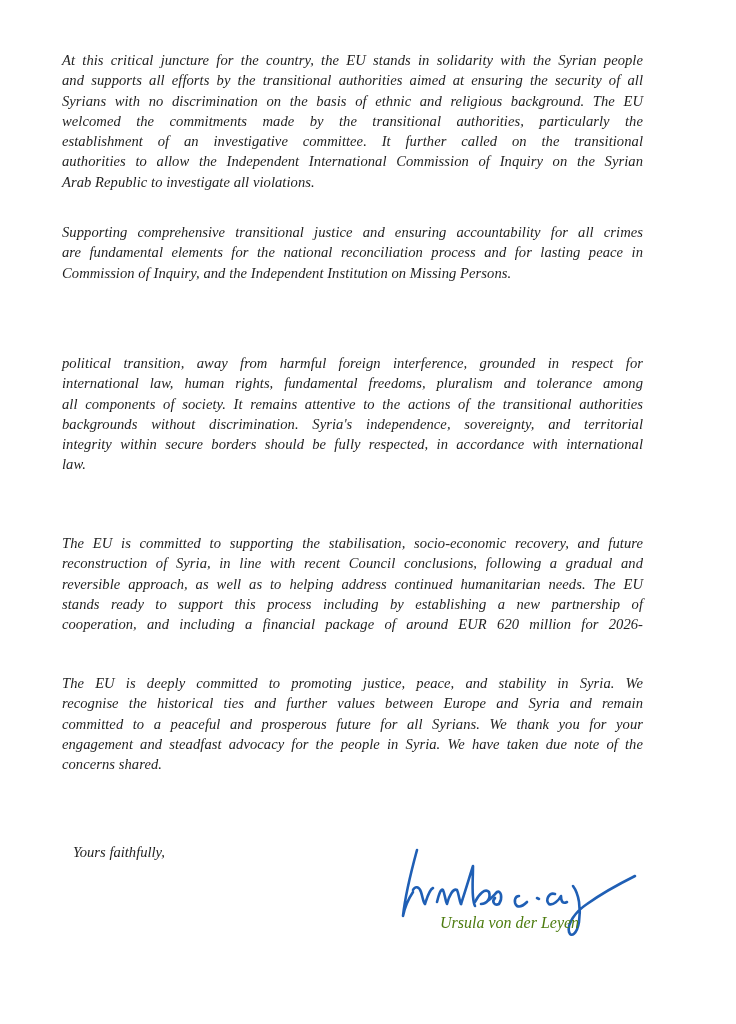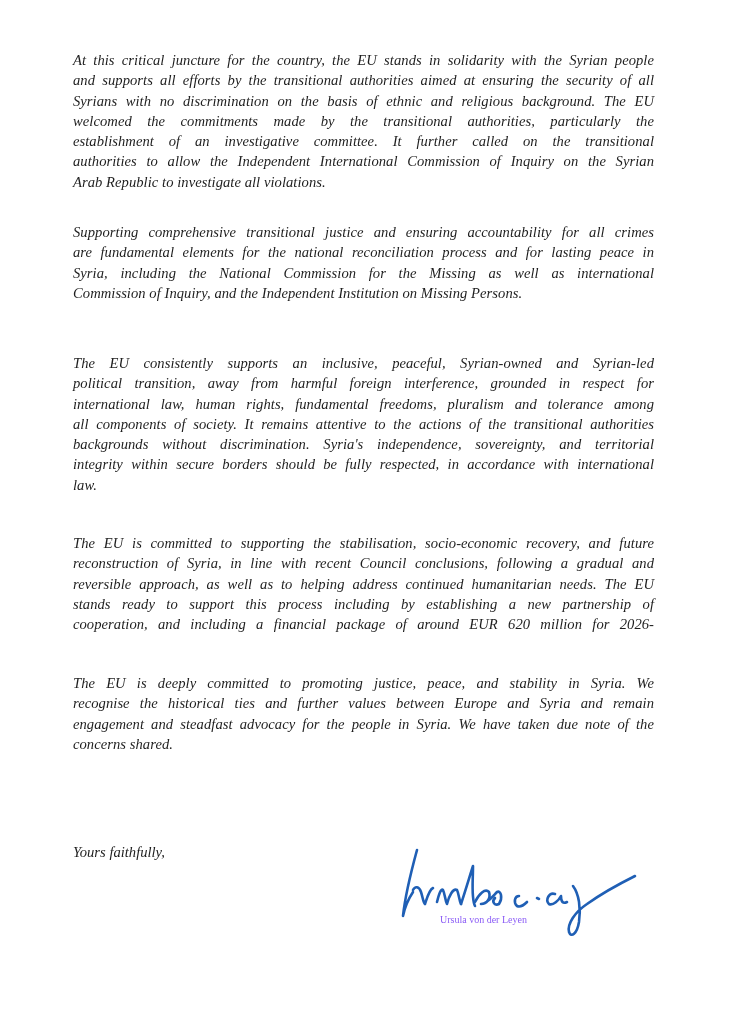--- a/index.html
+++ b/index.html
@@ -3,83 +3,82 @@
 <meta charset="utf-8">
 <style>
   html, body { margin: 0; padding: 0; background: #ffffff; }
   body {
     width: 736px; height: 1024px; position: relative; overflow: hidden;
     font-family: "Liberation Serif", "DejaVu Serif", serif;
     color: #1e1e1e;
   }
   .page { position: absolute; left: 0; top: 0; width: 736px; height: 1024px; }
   .para {
-    position: absolute; left: 73px; width: 581px;
+    position: absolute; left: 62px; width: 581px;
     font-style: italic; font-size: 14.6px; line-height: 20.3px;
     text-align: justify; margin: 0;
     letter-spacing: 0.05px;
   }
   .para .ln { display: block; text-align: justify; text-align-last: justify; white-space: nowrap; }
   .para .ln.last { text-align-last: left; }
   #p1 { top: 50px; }
   #p2 { top: 222px; }
   #p3 { top: 353px; }
   #p4 { top: 533px; }
   #p5 { top: 673px; }
   #closing { position: absolute; left: 73px; top: 796px; font-style: italic; font-size: 14.6px; margin-top: 48px; }
   .sig-wrap { position: absolute; left: 395px; top: 842px; width: 250px; height: 100px; }
   .sig-wrap svg { position: absolute; left: 0; top: 0; }
   #signer {
     position: absolute; left: 440px; top: 914px;
-    font-size: 10px; color: #8b5cf6;
+    font-style: italic; font-size: 16px; color: #4d7c0f;
   }
 </style>
 </head>
 <body>
 
 <div class="page">
 
   <p class="para" id="p1">
     <span class="ln">At this critical juncture for the country, the EU stands in solidarity with the Syrian people</span>
     <span class="ln">and supports all efforts by the transitional authorities aimed at ensuring the security of all</span>
     <span class="ln">Syrians with no discrimination on the basis of ethnic and religious background. The EU</span>
     <span class="ln">welcomed the commitments made by the transitional authorities, particularly the</span>
     <span class="ln">establishment of an investigative committee. It further called on the transitional</span>
     <span class="ln">authorities to allow the Independent International Commission of Inquiry on the Syrian</span>
     <span class="ln last">Arab Republic to investigate all violations.</span>
   </p>
 
   <p class="para" id="p2">
     <span class="ln">Supporting comprehensive transitional justice and ensuring accountability for all crimes</span>
     <span class="ln">are fundamental elements for the national reconciliation process and for lasting peace in</span>
-    <span class="ln">Syria, including the National Commission for the Missing as well as international</span>
     <span class="ln last">Commission of Inquiry, and the Independent Institution on Missing Persons.</span>
   </p>
 
   <p class="para" id="p3">
-    <span class="ln">The EU consistently supports an inclusive, peaceful, Syrian-owned and Syrian-led</span>
     <span class="ln">political transition, away from harmful foreign interference, grounded in respect for</span>
     <span class="ln">international law, human rights, fundamental freedoms, pluralism and tolerance among</span>
     <span class="ln">all components of society. It remains attentive to the actions of the transitional authorities</span>
     <span class="ln">backgrounds without discrimination. Syria's independence, sovereignty, and territorial</span>
     <span class="ln">integrity within secure borders should be fully respected, in accordance with international</span>
     <span class="ln last">law.</span>
   </p>
 
   <p class="para" id="p4">
     <span class="ln">The EU is committed to supporting the stabilisation, socio-economic recovery, and future</span>
     <span class="ln">reconstruction of Syria, in line with recent Council conclusions, following a gradual and</span>
     <span class="ln">reversible approach, as well as to helping address continued humanitarian needs. The EU</span>
     <span class="ln">stands ready to support this process including by establishing a new partnership of</span>
     <span class="ln">cooperation, and including a financial package of around EUR 620 million for 2026-</span>
   </p>
 
   <p class="para" id="p5">
     <span class="ln">The EU is deeply committed to promoting justice, peace, and stability in Syria. We</span>
     <span class="ln">recognise the historical ties and further values between Europe and Syria and remain</span>
+    <span class="ln">committed to a peaceful and prosperous future for all Syrians. We thank you for your</span>
     <span class="ln">engagement and steadfast advocacy for the people in Syria. We have taken due note of the</span>
     <span class="ln last">concerns shared.</span>
   </p>
 
   <div id="closing">Yours faithfully,</div>
 
   <div class="sig-wrap">
     <svg width="250" height="100" viewBox="0 0 250 100">
       <g fill="none" stroke="#1f5fb5" stroke-width="2.6" stroke-linecap="round" stroke-linejoin="round">
 

